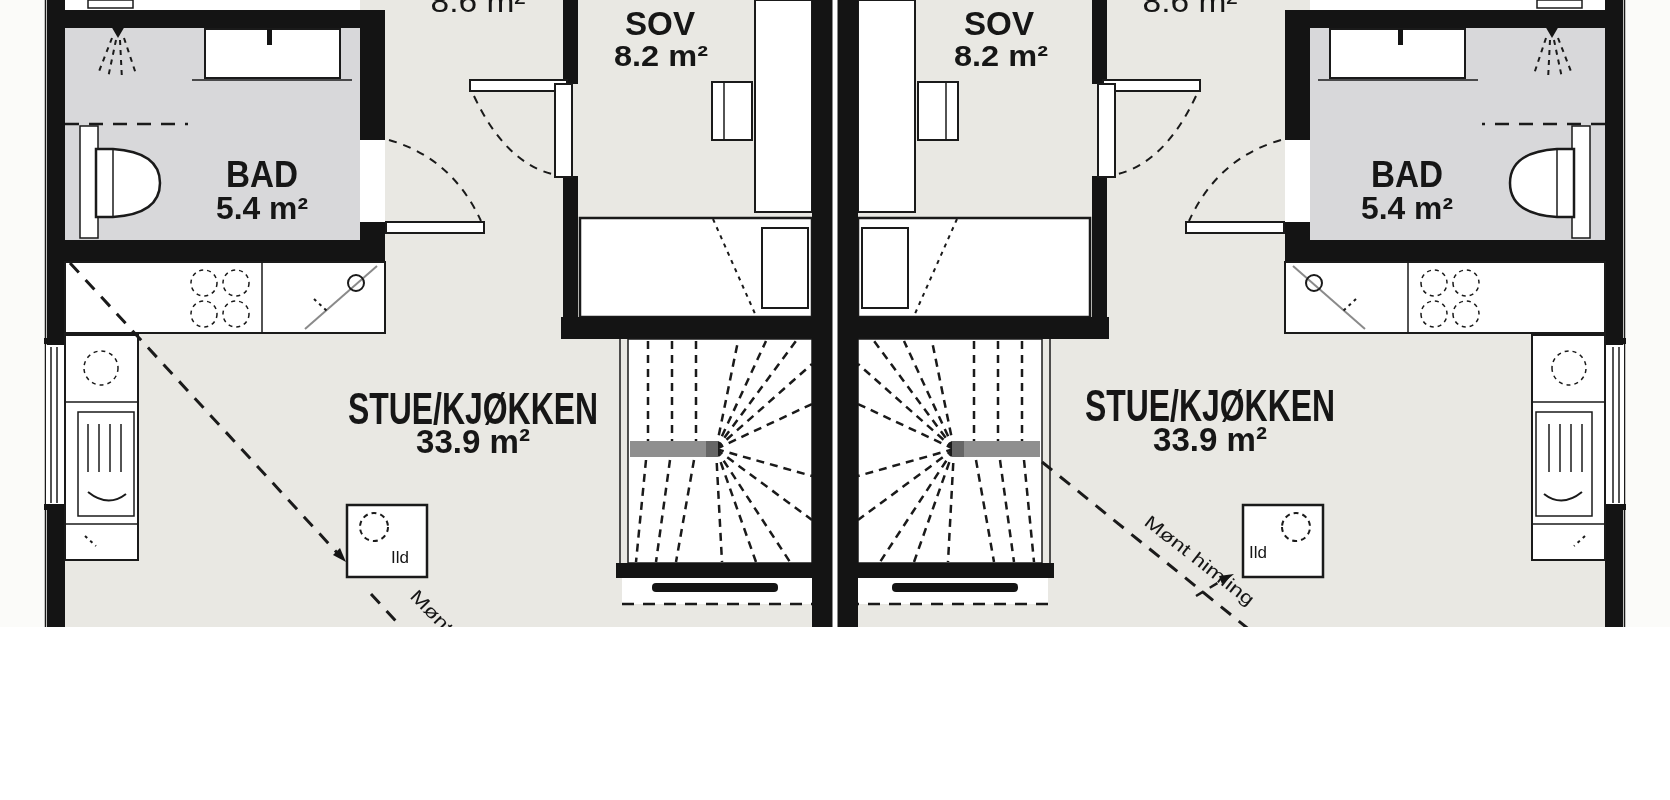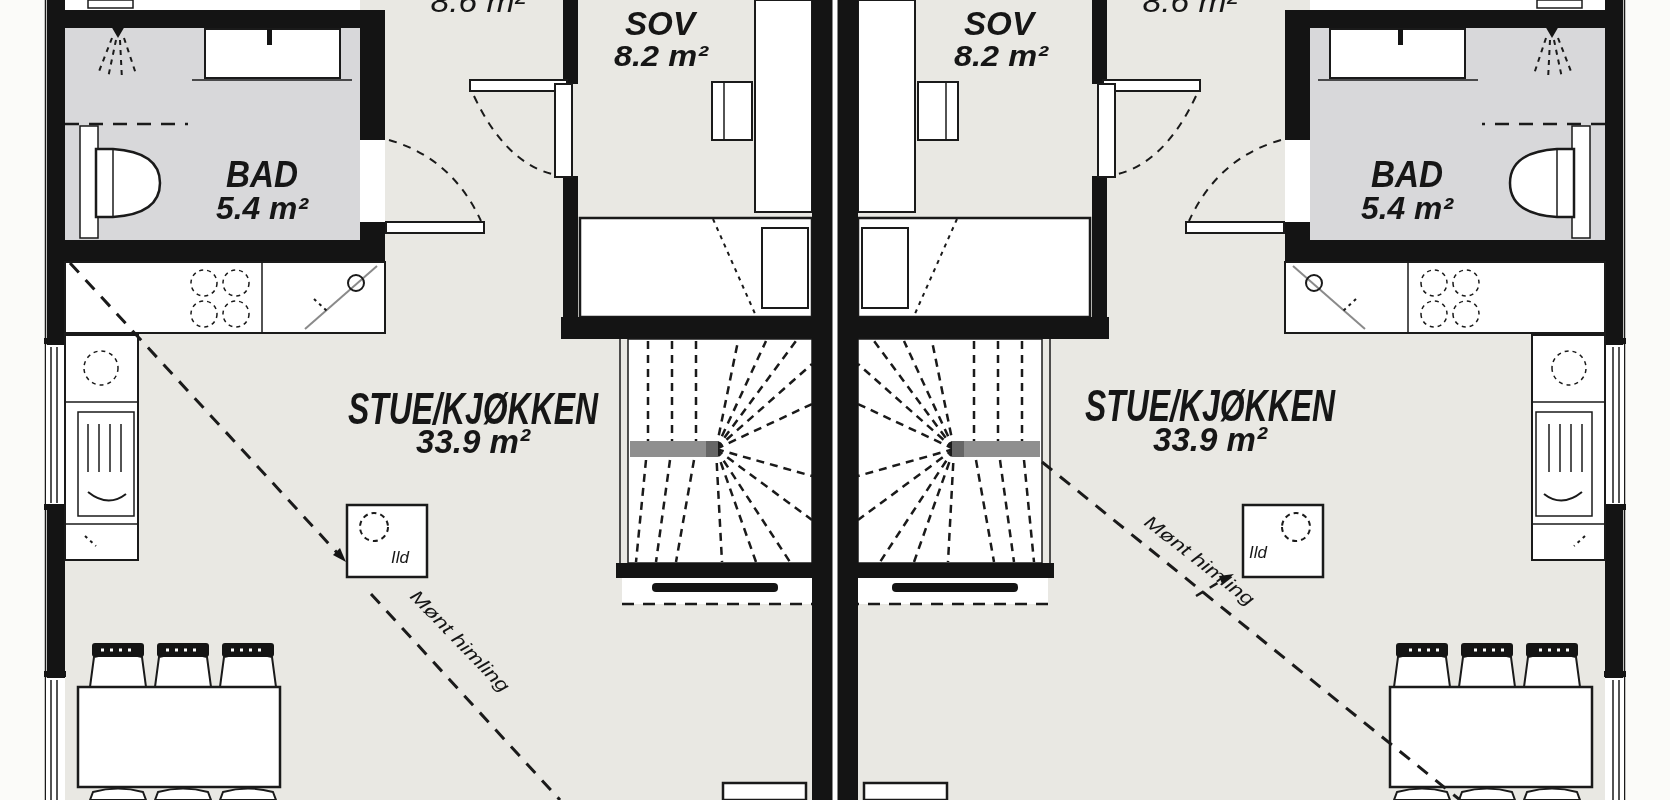--- a/index.html
+++ b/index.html
@@ -1,16 +1,16 @@
 <!DOCTYPE html>
 <html style="--floor: #e9e8e3; --bathroom_floor: #d8d8da; --wall: #141414; --line: #1a1a1a; --stair_rail: #8f8f8f; --fixture_fill: #ffffff; --exterior: #fbfbf9;"><head>
 <meta charset="utf-8">
 <style>
   html,body{margin:0;padding:0;background:#ffffff;overflow:hidden;}
-  .stage{width:1670px;height:800px;position:relative;font-style:italic;}
+  .stage{width:1670px;height:627px;position:relative;}
   svg{display:block;overflow:hidden;}
   svg text{font-family:"Liberation Sans",sans-serif;fill:#161616;}
   .wall{fill:var(--wall);}
   .bath{fill:var(--bathroom_floor);}
   .ext{fill:var(--exterior);}
   .fx{fill:var(--fixture_fill);stroke:var(--line);}
   .ln{stroke:var(--line);fill:none;}
   .dash{stroke:var(--line);fill:none;}
   .rail{fill:var(--stair_rail);}
   .lbl{font-weight:700;}

